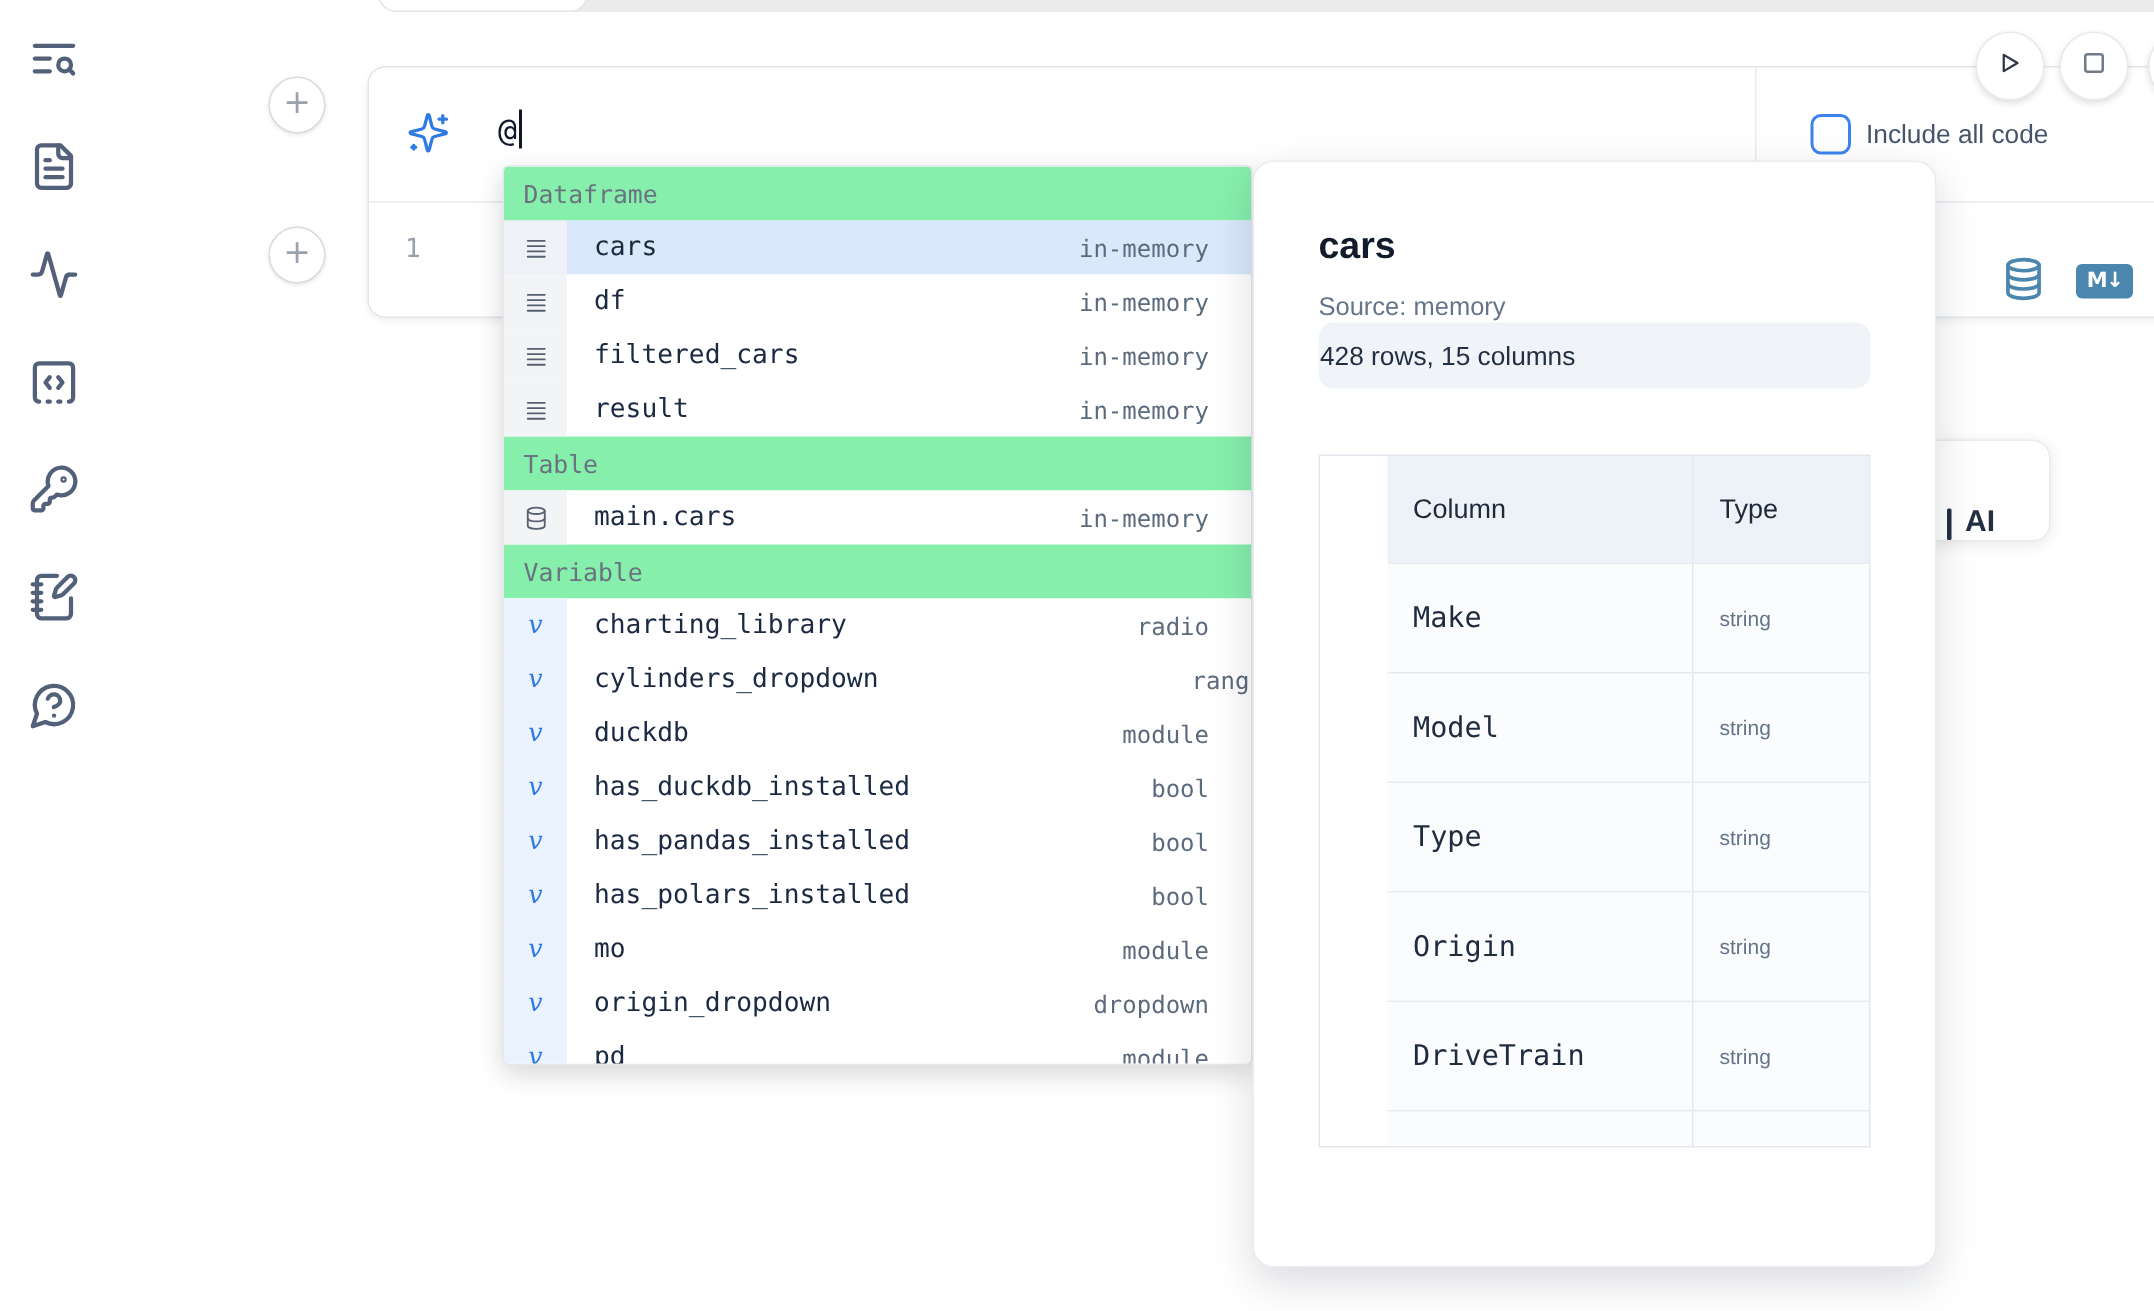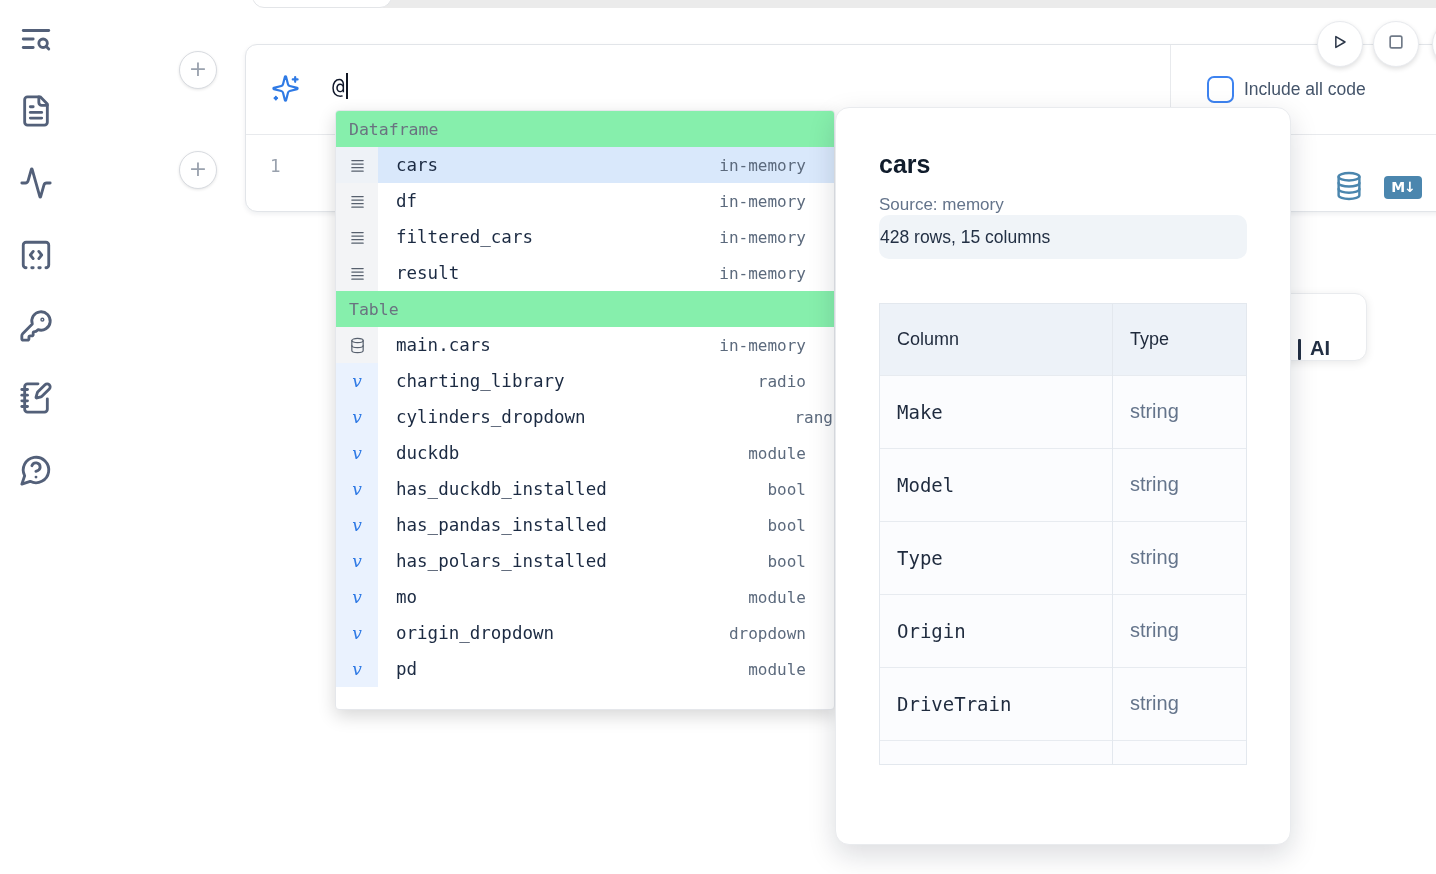--- a/index.html
+++ b/index.html
@@ -73,29 +73,29 @@
   .ac-type.type-overflow { margin-right:-76px; }
 
   
   .preview { position:absolute; left:835px; top:107px; width:456px; height:738px; background:#fff;
              border:1px solid #e9ebee; border-radius:14px; box-shadow:0 10px 28px rgba(15,23,42,.15);
              z-index:30; padding:42px 43px 0 43px; }
   .pv-title { font-size:25px; font-weight:bold; color:#101c2c; }
   .pv-source { margin-top:16px; font-size:17px; color:#64748b; }
   .pv-badge { height:44px; background:#f0f4f8; border-radius:10px; font-size:17.5px;
               color:#233044; line-height:44px; padding-left:1px; }
-  .pv-tablewrap { margin-top:44px; border:1px solid #e3e8ee; height:462px; overflow:hidden; }
+  .pv-tablewrap { margin-top:44px; border:1px solid #e3e8ee; height:462px; overflow:hidden;padding-left:45px; }
   .pv-table { width:100%; border-collapse:collapse; }
   .pv-table th { height:71px; background:#edf2f8; font-weight:normal; text-align:left; font-size:18px;
                  color:#1e293b; padding-left:17px; }
   .pv-table td { height:73px; background:#fbfcfe; border-top:1px solid #e7ebf0; padding-left:17px; }
   .pv-table th:last-child, .pv-table td:last-child { border-left:1px solid #e3e8ee; }
   .pv-table col.c1 { width:63.5%; }
   .col-name { font-family:"DejaVu Sans Mono", monospace; font-size:19px; color:#1f2b3e; }
-  .col-type { font-size:20px; color:#64748b; }
+  .col-type { font-size:14px; color:#64748b; }
 
   
   .ai-card { position:absolute; left:1240px; top:293px; width:127px; height:68px; background:#fff;
              border:1px solid #e9ebee; border-radius:12px; box-shadow:0 2px 10px rgba(0,0,0,.09);
              z-index:25; display:flex; align-items:flex-end; cursor:pointer; }
   .ai-card .stem { width:3px; height:21px; background:#233044; border-radius:1px; margin-left:57px; }
   .ai-card .lbl { margin-left:9px; font-size:20px; font-weight:bold; color:#233044; }
 </style>
 </head>
 <body>
@@ -264,20 +264,21 @@
         <span class="ac-gutter table">
           <svg viewBox="0 0 24 24">
             <ellipse cx="12" cy="5" rx="8" ry="3"></ellipse>
             <path d="M4 5v14c0 1.7 3.6 3 8 3s8-1.3 8-3V5"></path>
             <path d="M4 12c0 1.7 3.6 3 8 3s8-1.3 8-3"></path>
           </svg>
         </span>
         <span class="ac-name">main.cars</span>
         <span class="ac-type">in-memory</span>
       </div>
+      <div class="ac-header">Variable</div>
       <div class="ac-row">
         <span class="ac-gutter variable">
           <i class="vglyph">v</i>
         </span>
         <span class="ac-name">charting_library</span>
         <span class="ac-type">radio</span>
       </div>
       <div class="ac-row">
         <span class="ac-gutter variable">
           <i class="vglyph">v</i>

